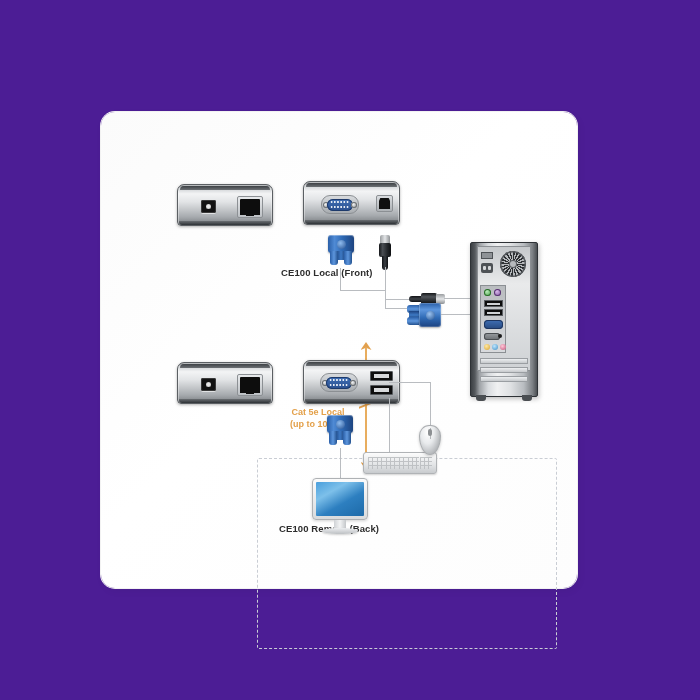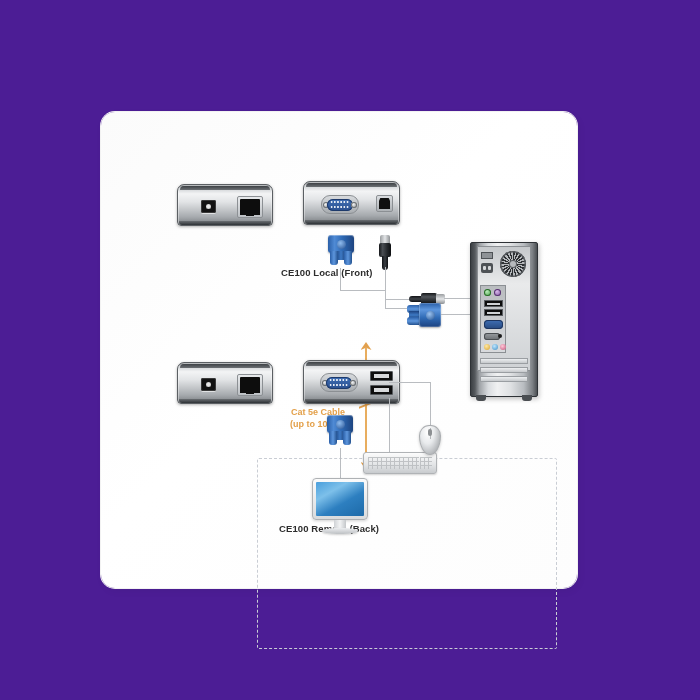--- a/index.html
+++ b/index.html
@@ -564,21 +564,21 @@
 
   <div id="panel">
 
     <div id="remote-region"></div>
 
     <div class="label" id="label-local">CE100 Local (Front)</div>
 
     <div class="label" id="label-remote">CE100 Remote (Back)</div>
 
     <div class="cable-label" id="label-cat5e">
-      <div>Cat 5e Cable</div>
+      <div>Cat 5e Local</div>
       <div>(up to 100 m)</div>
     </div>
 
     <div id="cat5e-arrow">
       <div class="shaft"></div>
       <div class="head up"></div>
       <div class="head dn"></div>
       <div class="zig">
         <span></span>
           <span></span>

